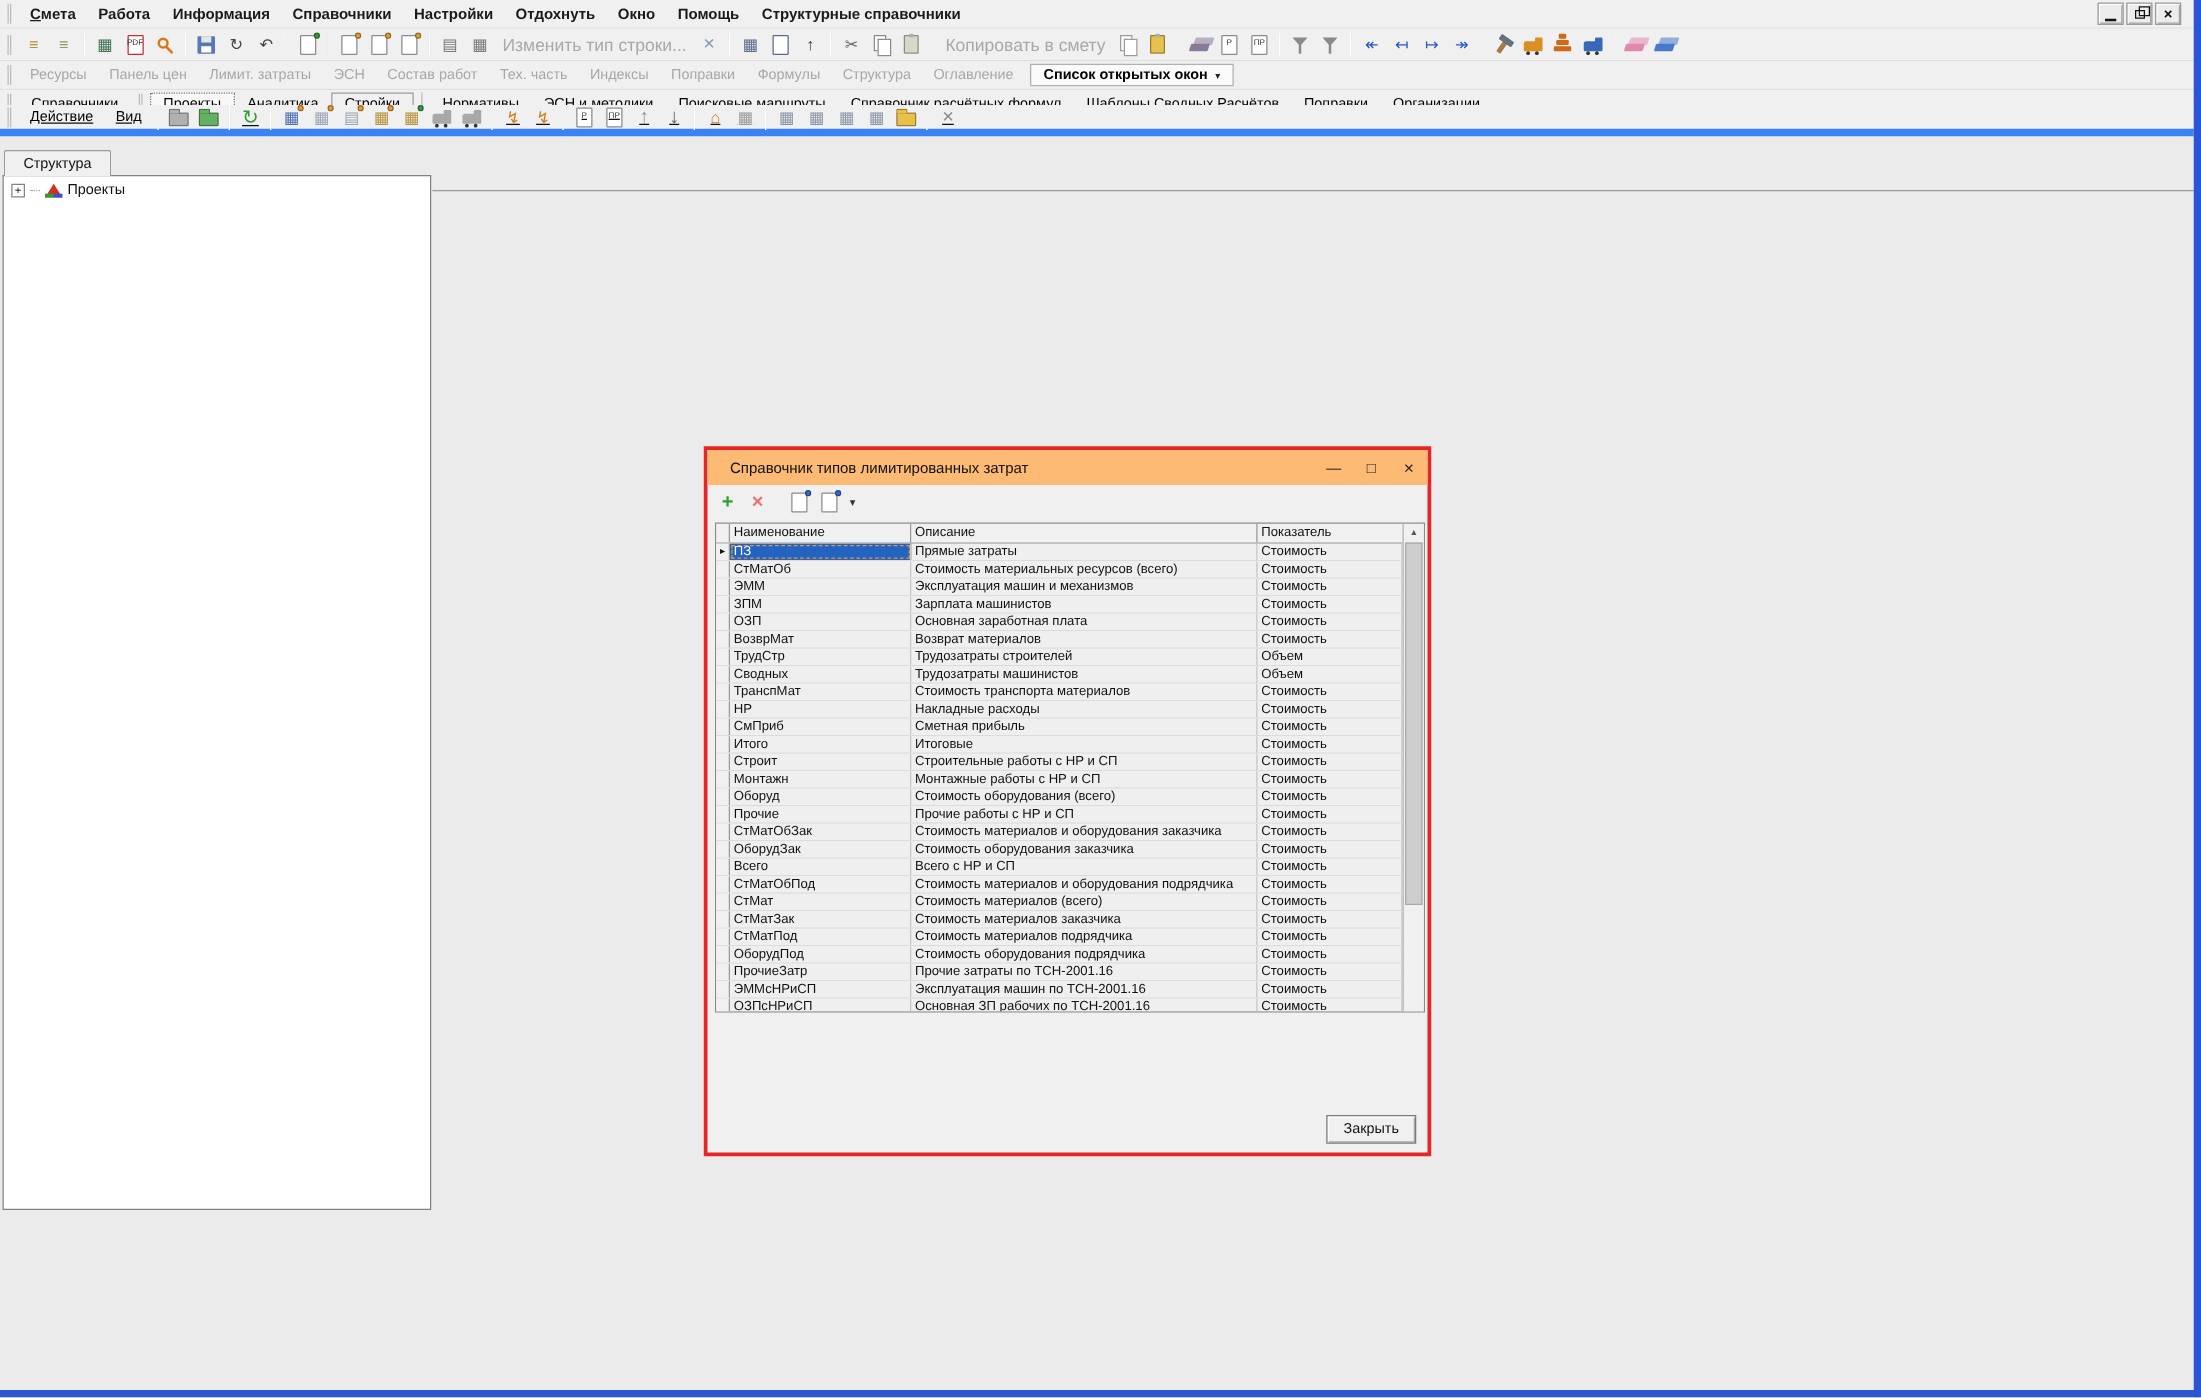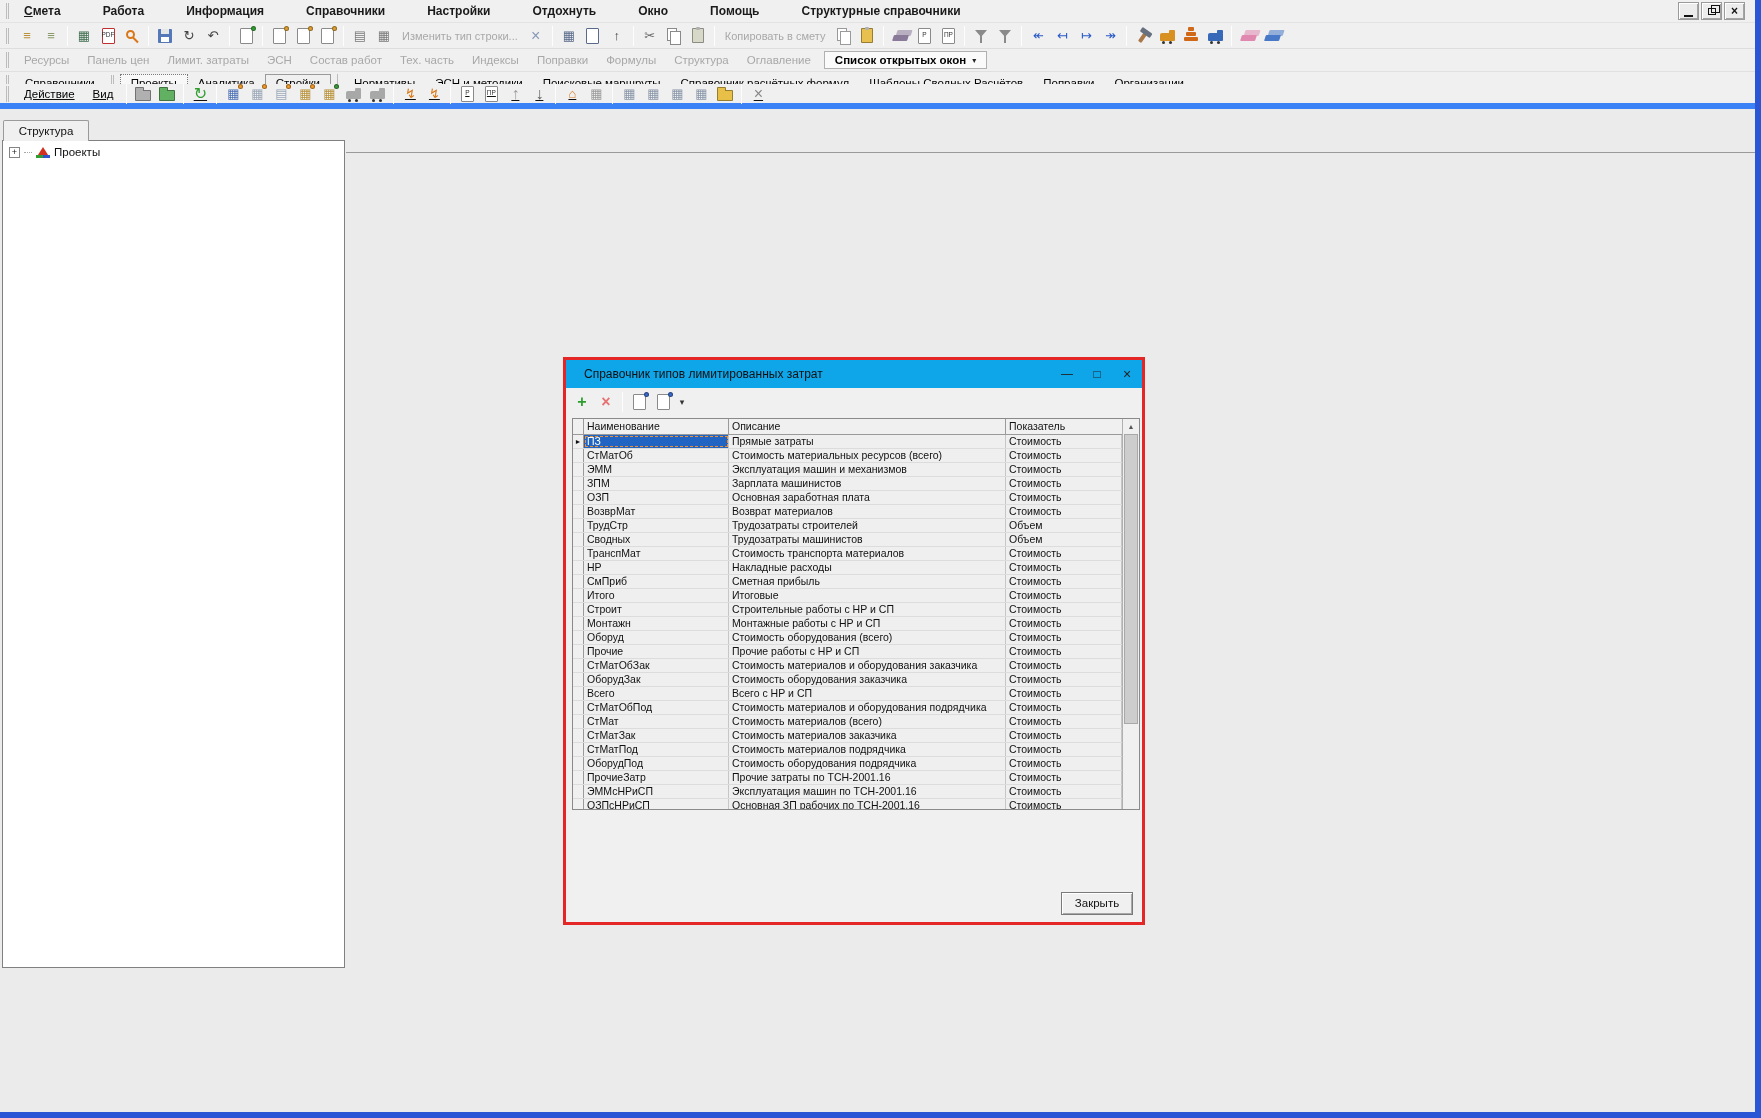--- a/index.html
+++ b/index.html
@@ -17,37 +17,37 @@
   #toolbar2{top:49px;height:23px;border-bottom:1px solid #e0e0e0;}
   #wstabs{top:72px;height:22px;border-bottom:1px solid #e0e0e0;}
   #actionbar{top:84px;height:25px;border-bottom:6px solid #3b82f6;text-decoration:underline;}
 
   .grip{width:3px;height:16px;border-left:1px solid #bcbcbc;border-right:1px solid #bcbcbc;margin:0 6px;flex:0 0 auto;}
   .vline{width:1px;height:18px;background:#bcbcbc;margin:0 6px;flex:0 0 auto;}
   .bar-sep{width:1px;height:20px;background:#c9c9c9;border-right:1px solid #fdfdfd;margin:0 4px;flex:0 0 auto;}
 
   .menu-item{display:inline-block;padding:0 9px;font-size:12px;font-weight:600;color:#1a1a1a;line-height:22px;}
   .menu-item.hotkey::first-letter{text-decoration:underline;}
-  #menu-items{display:flex;gap:24px;}
+  #menu-items{display:flex;}
   #win-controls{margin-left:auto;display:flex;gap:2px;padding-right:10px;}
   .wbtn{width:21px;height:18px;background:#ececec;border:1px solid #9a9a9a;
         box-shadow:inset 1px 1px 0 #fff,inset -1px -1px 0 #a4a4a4;
         display:flex;align-items:center;justify-content:center;font-size:12px;font-weight:700;color:#111;}
   .wmin{display:block;width:9px;height:2px;background:#111;margin-top:9px;}
   .wrest{display:block;width:8px;height:7px;border:1px solid #111;background:#ececec;position:relative;}
   .wrest::before{content:"";position:absolute;left:2px;top:-4px;width:7px;height:6px;border:1px solid #111;}
 
   
   .ticon{width:22px;height:22px;display:inline-flex;align-items:center;justify-content:center;
          font-size:13px;position:relative;margin:0 1px;border-radius:2px;flex:0 0 auto;}
   .ticon.big{font-size:16px;}
   .ticon.bold{font-weight:700;}
   .ticon.small{width:12px;font-size:9px;}
   .ticon .dot{position:absolute;right:1px;top:1px;width:5px;height:5px;border-radius:50%;border:1px solid rgba(0,0,0,.35);}
-  .bar-label{font-size:11px;padding:0 6px;white-space:nowrap;}
+  .bar-label{font-size:14px;padding:0 6px;white-space:nowrap;}
   .bar-label.disabled{color:#a8a8a8;}
 
   
   .shape-page{width:13px;height:16px;background:#fff;border:1px solid var(--c,#8a8a8a);border-radius:1px;
               position:relative;display:flex;align-items:center;justify-content:center;}
   .pg-label{font-size:6.5px;color:#333;line-height:1;}
   .shape-folder{width:16px;height:11px;background:var(--c);border:1px solid rgba(0,0,0,.35);border-radius:1px;position:relative;margin-top:4px;}
   .shape-folder::before{content:"";position:absolute;top:-4px;left:-1px;width:7px;height:3px;background:var(--c);
               border:1px solid rgba(0,0,0,.35);border-bottom:none;border-radius:1px 1px 0 0;}
   .shape-magnifier{width:9px;height:9px;border:2px solid var(--c);border-radius:50%;position:relative;margin:-3px 3px 0 0;}
@@ -109,21 +109,21 @@
   .ctab{height:20px;line-height:19px;padding:0 10px;font-size:11.5px;background:#ececec;
         border:1px solid #9a9a9a;border-bottom:none;border-radius:2px 2px 0 0;color:#000;white-space:nowrap;}
   .ctab + .ctab{margin-left:-1px;}
   .ctab.active{height:23px;line-height:22px;background:#f4f4f4;position:relative;z-index:3;border-color:#8a8a8a;}
   #ctabs .ctab:last-child{margin-left:14px;}
   #ctab-line{position:absolute;left:346px;top:152px;width:1409px;height:1px;background:#9a9a9a;}
 
   
   #dialog{position:absolute;left:563px;top:357px;width:582px;height:568px;background:#f0f0f0;
           border:3px solid #e52626;z-index:20;}
-  .dlg-title{height:28px;display:flex;align-items:center;font-size:12px;color:#111;padding-left:18px;background:#0ea5e9;}
+  .dlg-title{height:28px;display:flex;align-items:center;font-size:12px;color:#111;padding-left:18px;background:#fdba74;}
   .dlg-controls{margin-left:auto;display:flex;}
   .dlg-ctrl{width:30px;text-align:center;font-size:12px;color:#222;line-height:28px;}
   .dlg-toolbar{height:28px;display:flex;align-items:center;padding-left:4px;}
   .dlg-tablewrap{position:absolute;left:6px;top:58px;width:568px;height:392px;border:1px solid #8a8a8a;background:#f0f0f0;overflow:hidden;}
   .tbl-header{display:flex;height:16px;background:#f0f0f0;border-bottom:1px solid #9a9a9a;font-size:10.5px;}
   .th{border-right:1px solid #9a9a9a;padding:1px 3px;white-space:nowrap;overflow:hidden;}
   .c-sel{width:11px;flex:0 0 auto;}
   .c-name{width:145px;flex:0 0 auto;}
   .c-desc{width:277px;flex:0 0 auto;}
   .c-ind{width:116px;flex:0 0 auto;border-right:none;}

